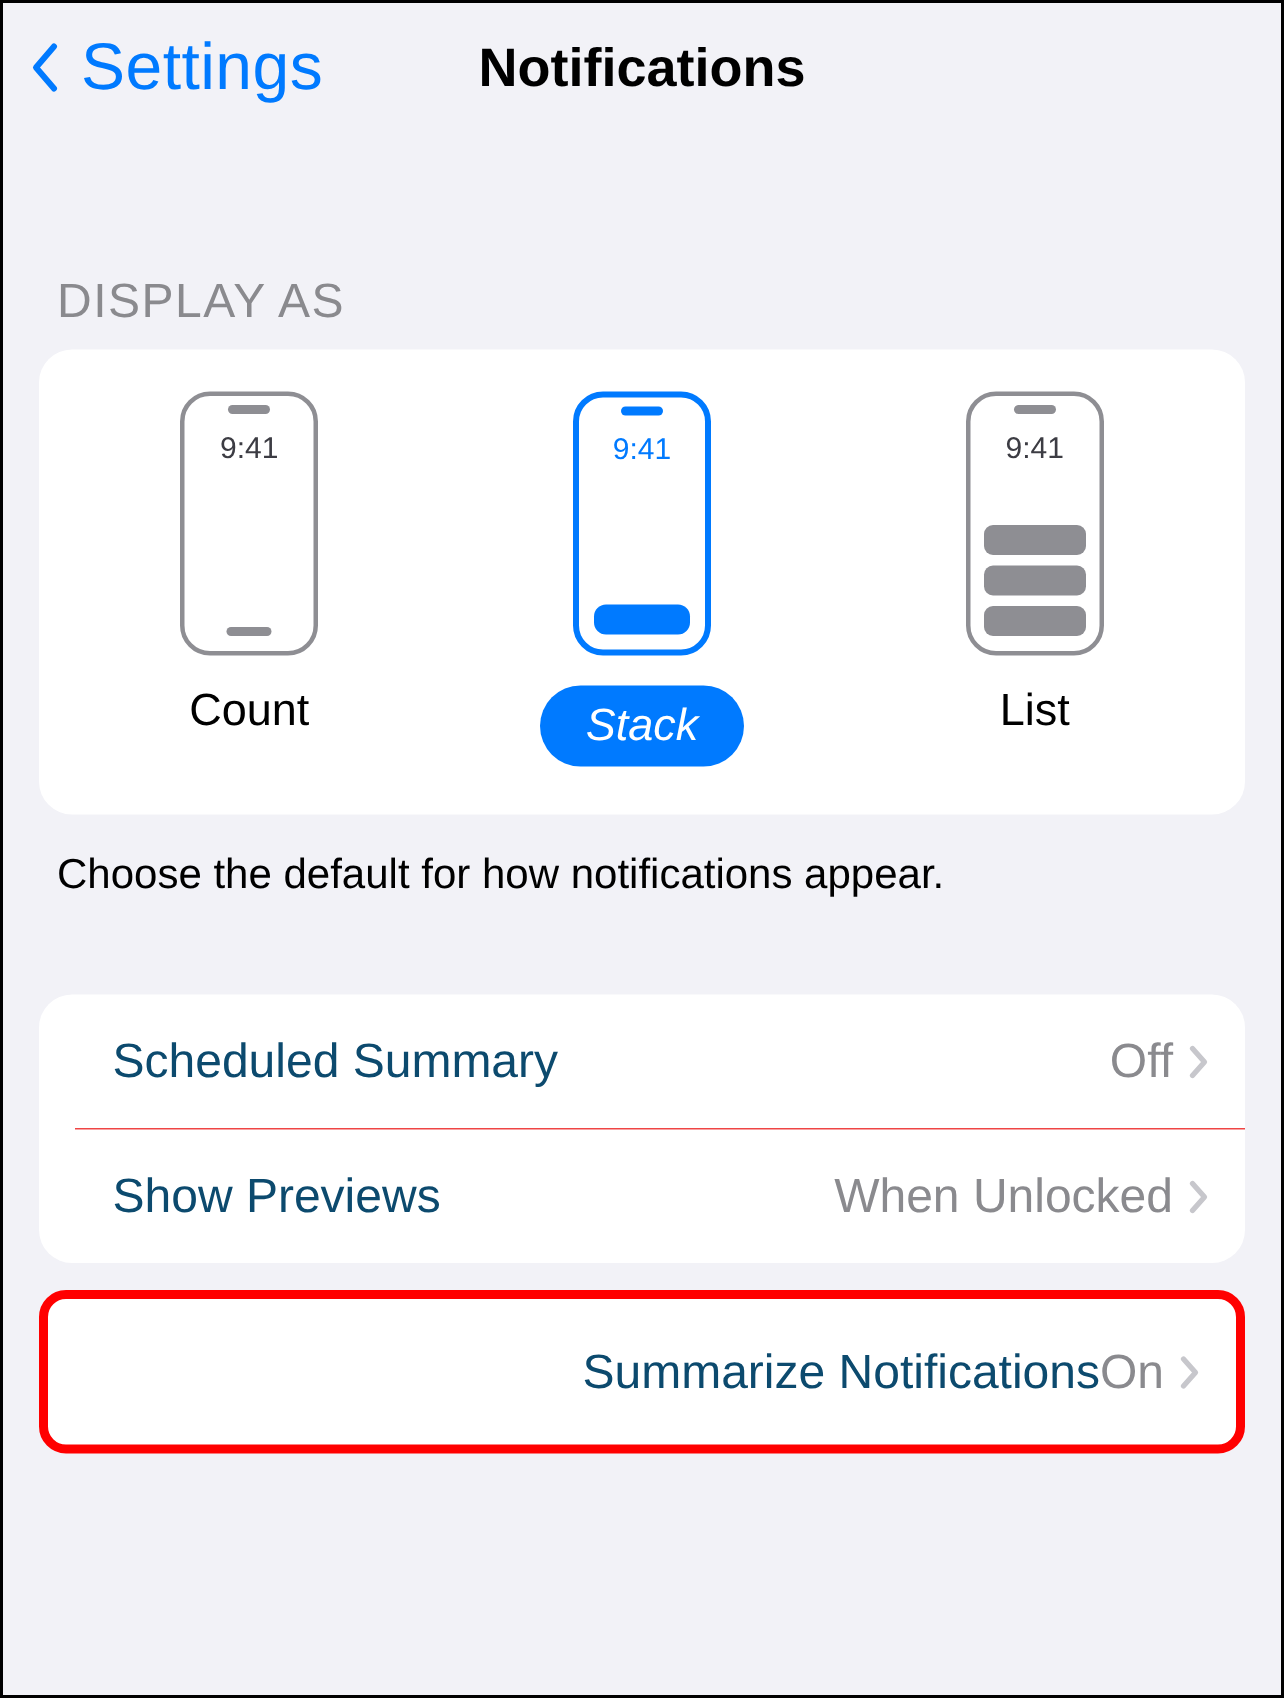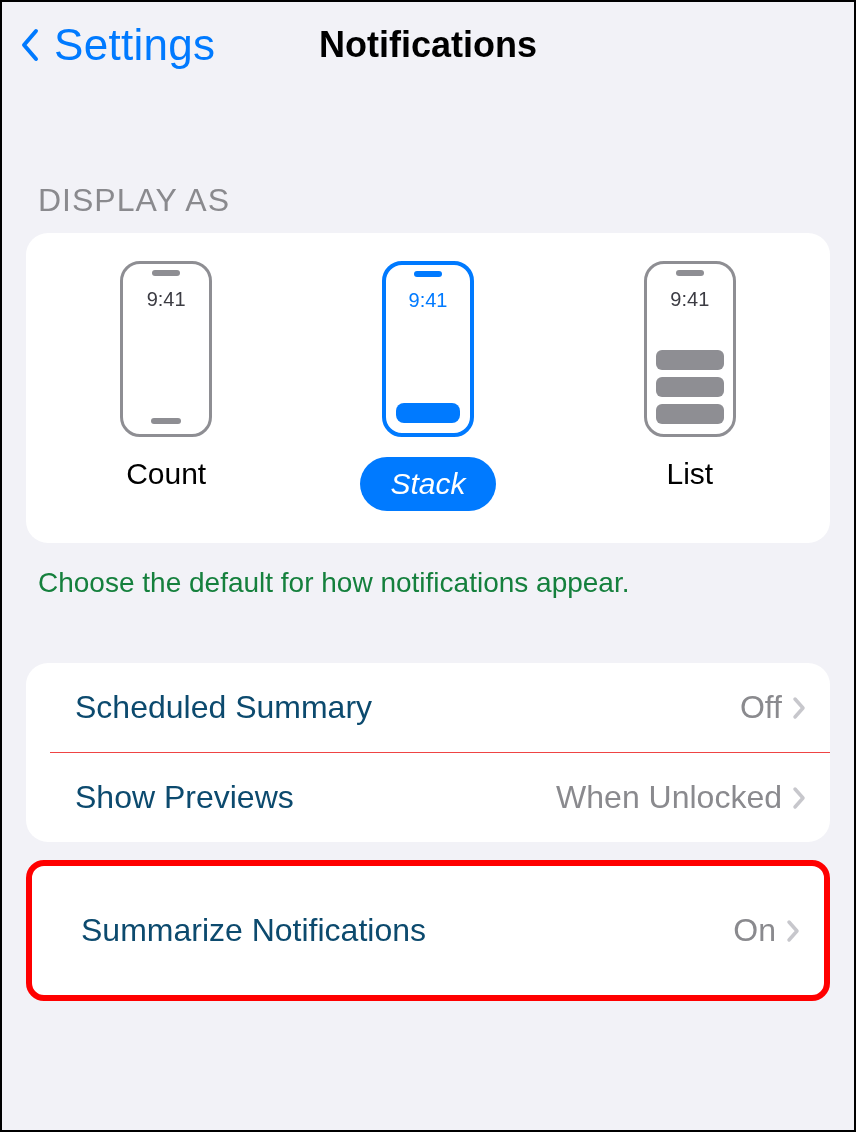--- a/index.html
+++ b/index.html
@@ -136,21 +136,21 @@
   .option-label-pill {
     background: #007aff;
     color: #fff;
     font-size: 30px;
     padding: 10px 30px;
     border-radius: 30px;
     font-style: italic;
   }
   .footer-text {
     padding: 24px 36px 40px;
-    color: #15803d;
+    color: #000000;
     font-size: 28px;
   }
   .list-card {
     background: #fff;
     margin: 24px 24px 0;
     border-radius: 22px;
   }
   .row {
     display: flex;
     align-items: center;
@@ -169,21 +169,21 @@
     stroke-linecap: round;
     stroke-linejoin: round;
   }
   .highlight-outer {
     border: 6px solid #ff0000;
     border-radius: 18px;
     margin: 18px 24px 0;
     background: #fff;
     padding: 0;
   }
-  .highlight-outer .row { border: none; margin-left: 0; padding: 46px 24px; }
+  .highlight-outer .row { border: none; margin-left: 0; padding: 30px 24px; text-align: right; }
 </style>
 </head>
 <body>
 
 <div class="nav-bar">
   <div class="back-group">
     <svg class="back-chevron" viewBox="0 0 22 36">
       <polyline points="18,4 6,18 18,32"></polyline>
     </svg>
     <span class="back-label">Settings</span>

